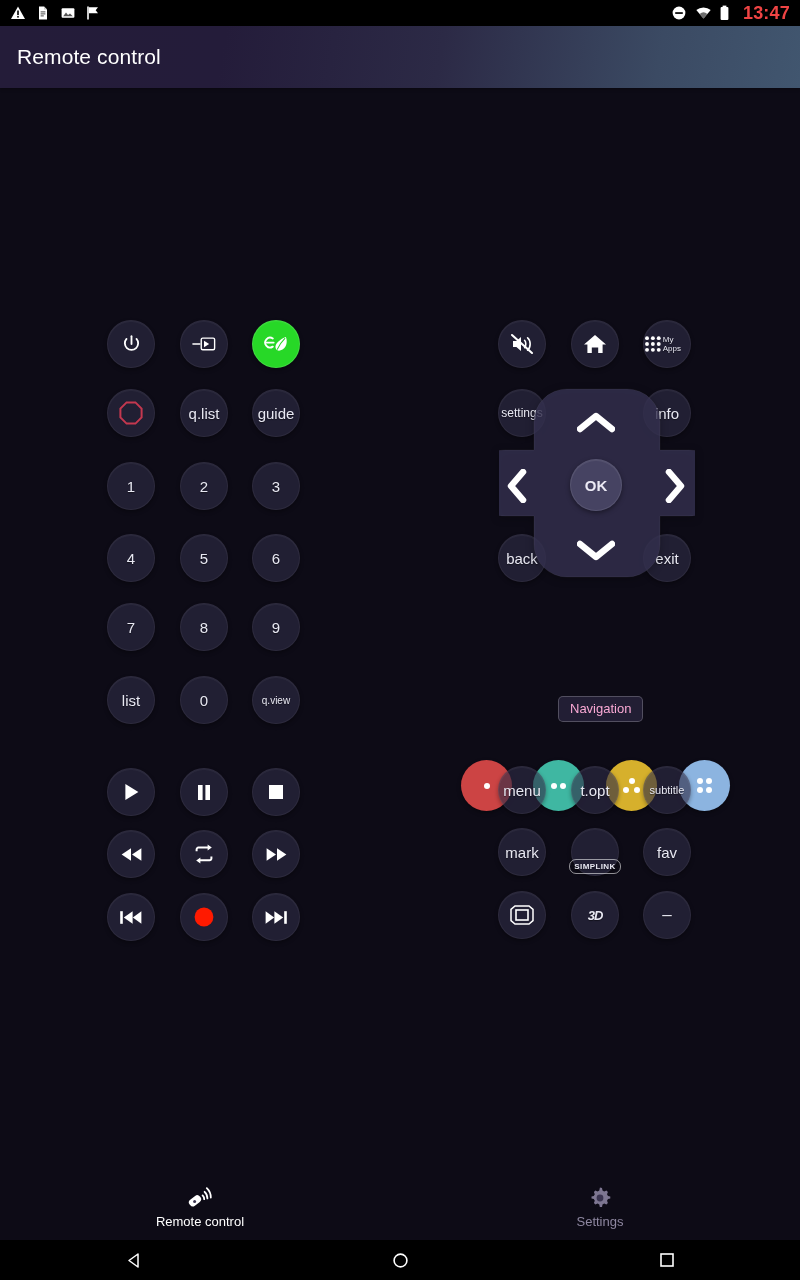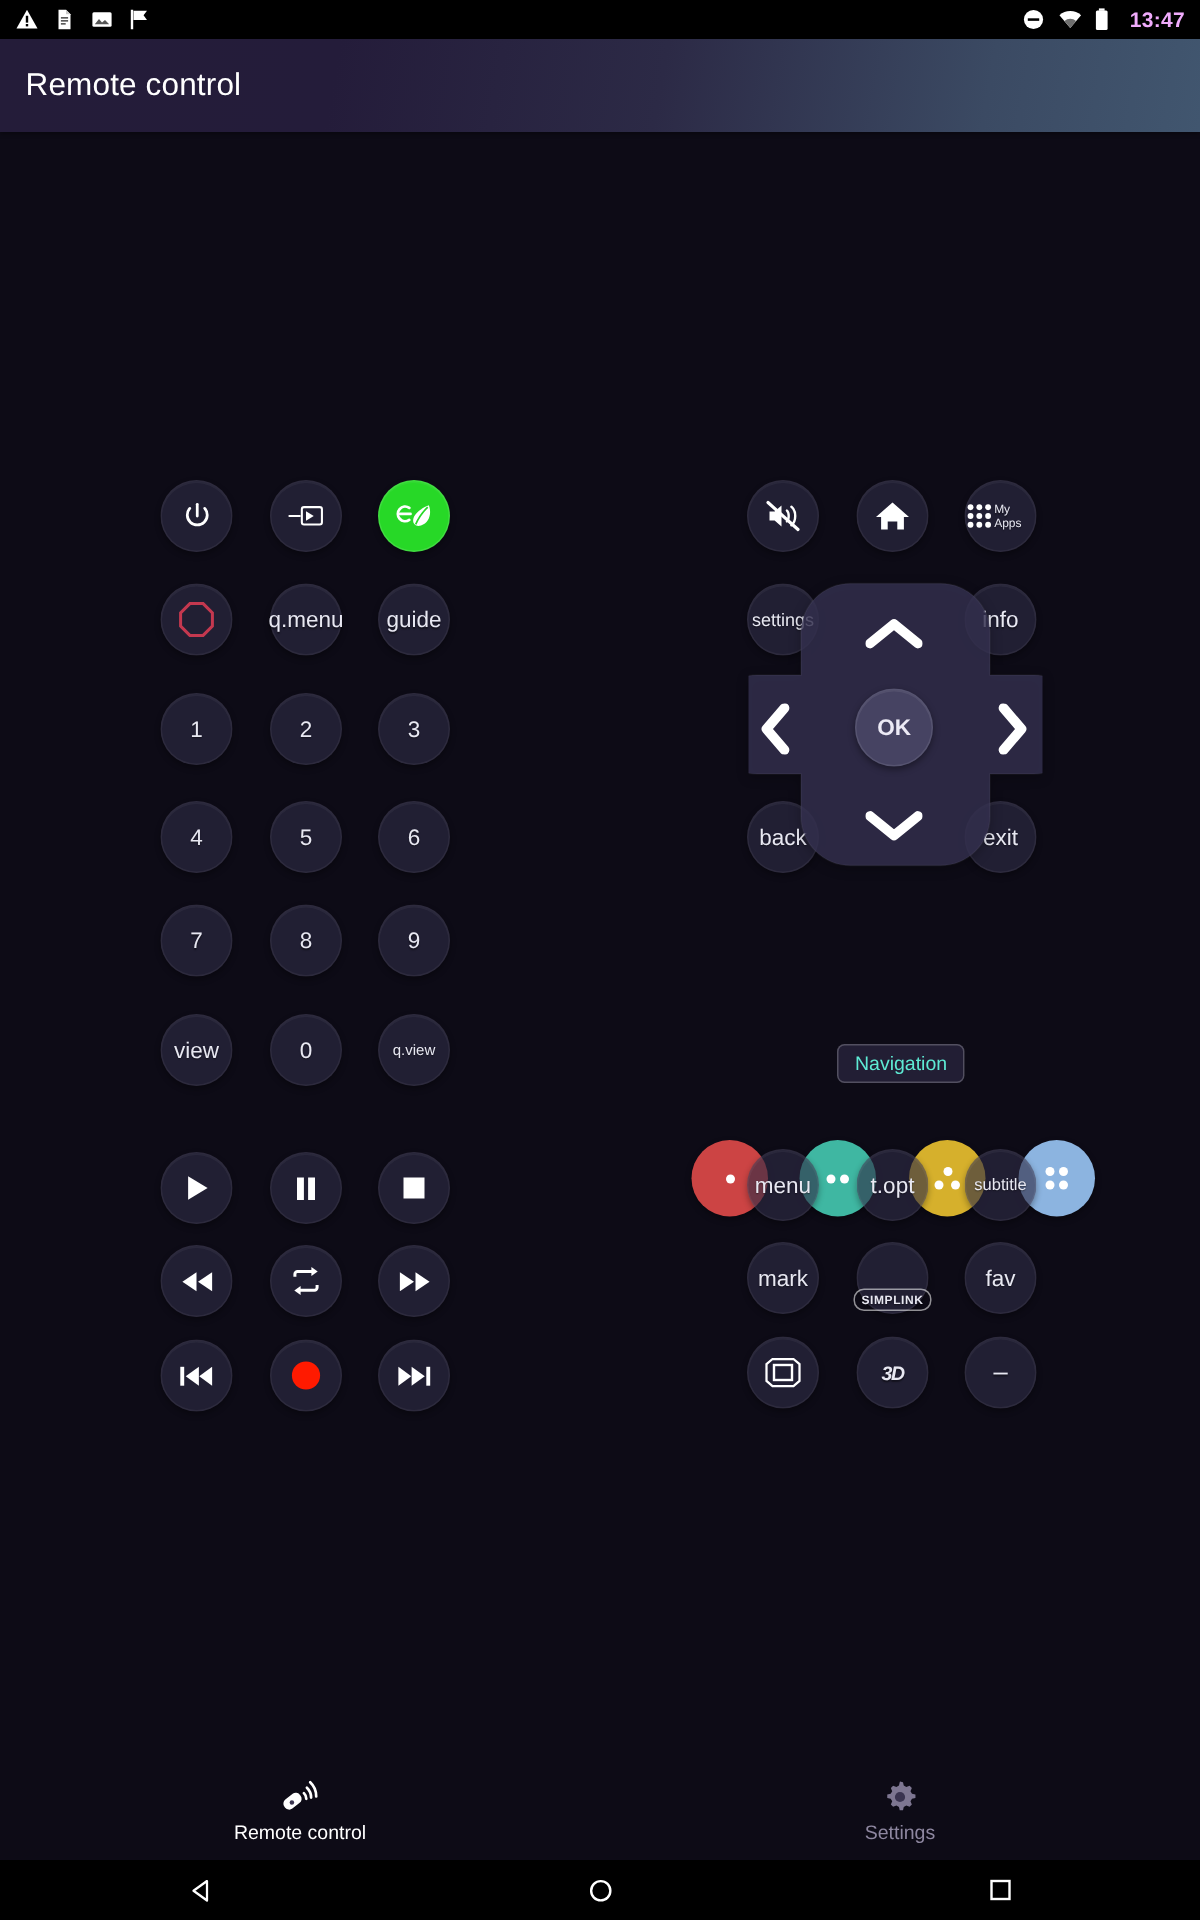--- a/index.html
+++ b/index.html
@@ -12,21 +12,21 @@
   }
 
   
   #statusbar{
     position:absolute; top:0; left:0; width:800px; height:26px;
     background:#000; display:flex; align-items:center;
     padding:0 10px; z-index:40;
   }
   #statusbar .left{ display:flex; align-items:center; gap:9px; }
   #statusbar .right{ margin-left:auto; display:flex; align-items:center; gap:8px; }
-  #statusbar .clock{ color:#f0abfc; font-size:14px; font-weight:bold; letter-spacing:.2px; }
+  #statusbar .clock{ color:#ef4444; font-size:18px; font-weight:bold; letter-spacing:.2px; }
   .sicon{ display:inline-block; width:16px; height:16px; position:relative; }
 
   
   #titlebar{
     position:absolute; top:26px; left:0; width:800px; height:62px;
     background:linear-gradient(100deg,#241c39 0%,#241c3a 28%,#2c2a46 55%,#3b4a63 82%,#41566f 100%);
     display:flex; align-items:center; z-index:30;
     box-shadow:0 1px 3px rgba(0,0,0,.35);
   }
   #titlebar .title{
@@ -92,21 +92,21 @@
     color:#eceaf5; font-size:15px; font-weight:bold; z-index:8;
   }
   .chev{ position:absolute; z-index:7; color:#fff; display:flex; align-items:center; justify-content:center; }
 
   #navlabel{
     position:absolute; left:558px; top:608px;
     padding:4px 11px 5px;
     border:1px solid rgba(255,255,255,.22);
     border-radius:5px;
     background:rgba(52,48,78,.55);
-    color:#5eead4; font-size:13px;
+    color:#f9a8d4; font-size:13px;
   }
 
   
   .ckey{ position:absolute; top:672px; width:51px; height:51px; border-radius:50%;
          box-shadow:0 2px 4px rgba(0,0,0,.35);
          display:flex; align-items:center; justify-content:center; }
   .dotwrap{ display:grid; gap:3px; }
   .dot{ width:6px; height:6px; border-radius:50%; background:#fff; }
 
   
@@ -219,21 +219,21 @@
       <path d="M24.8 4.6c-4 4-6.6 7.6-8.6 12.4" stroke="#27d827" stroke-width="1.2" fill="none"></path>
     </svg>
   </div>
 
   <div class="btn w48 lc1" style="top:301px">
     <svg width="26" height="26" viewBox="0 0 26 26">
       <path d="M8.6 2.4h8.8l6.2 6.2v8.8l-6.2 6.2H8.6L2.4 17.4V8.6z" stroke="#c4384f" stroke-width="2" fill="none"></path>
     </svg>
   </div>
   <div class="btn w48 lc2" style="top:301px">
-    <span>q.menu</span>
+    <span>q.list</span>
   </div>
   <div class="btn w48 lc3" style="top:301px">
     <span>guide</span>
   </div>
 
   <div class="btn w48 lc1" style="top:374px">
       <span>1</span>
     </div>
   <div class="btn w48 lc2" style="top:374px">
       <span>2</span>
@@ -256,21 +256,21 @@
       <span>7</span>
     </div>
   <div class="btn w48 lc2" style="top:515px">
       <span>8</span>
     </div>
   <div class="btn w48 lc3" style="top:515px">
       <span>9</span>
     </div>
 
   <div class="btn w48 lc1" style="top:588px">
-      <span>view</span>
+      <span>list</span>
     </div>
   <div class="btn w48 lc2" style="top:588px">
       <span>0</span>
     </div>
   <div class="btn w48 lc3" style="top:588px">
       <span class="labeltiny">q.view</span>
     </div>
 
   <div class="btn w48 lc1" style="top:680px">
     <svg width="19" height="20" viewBox="0 0 19 20">

